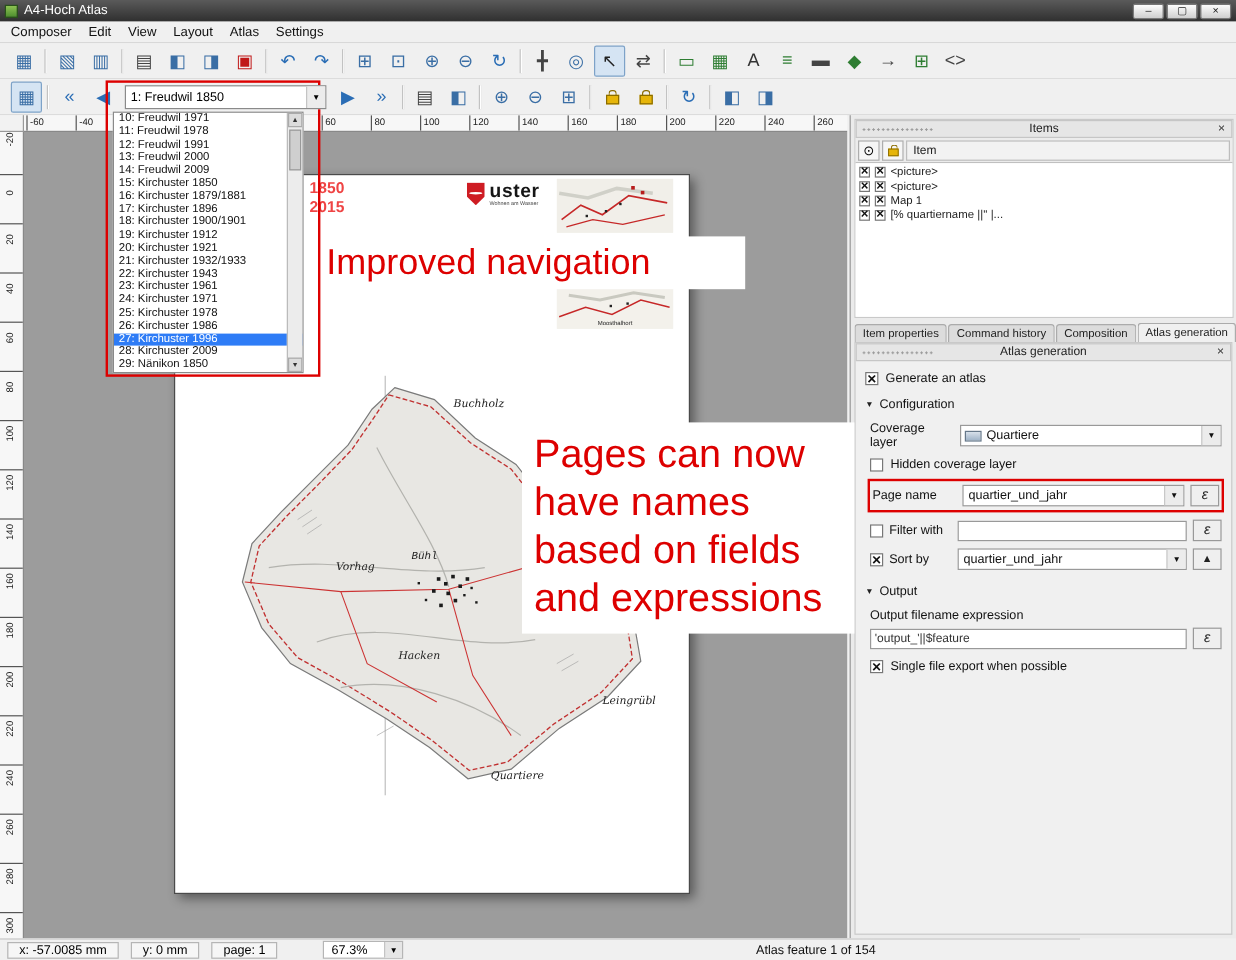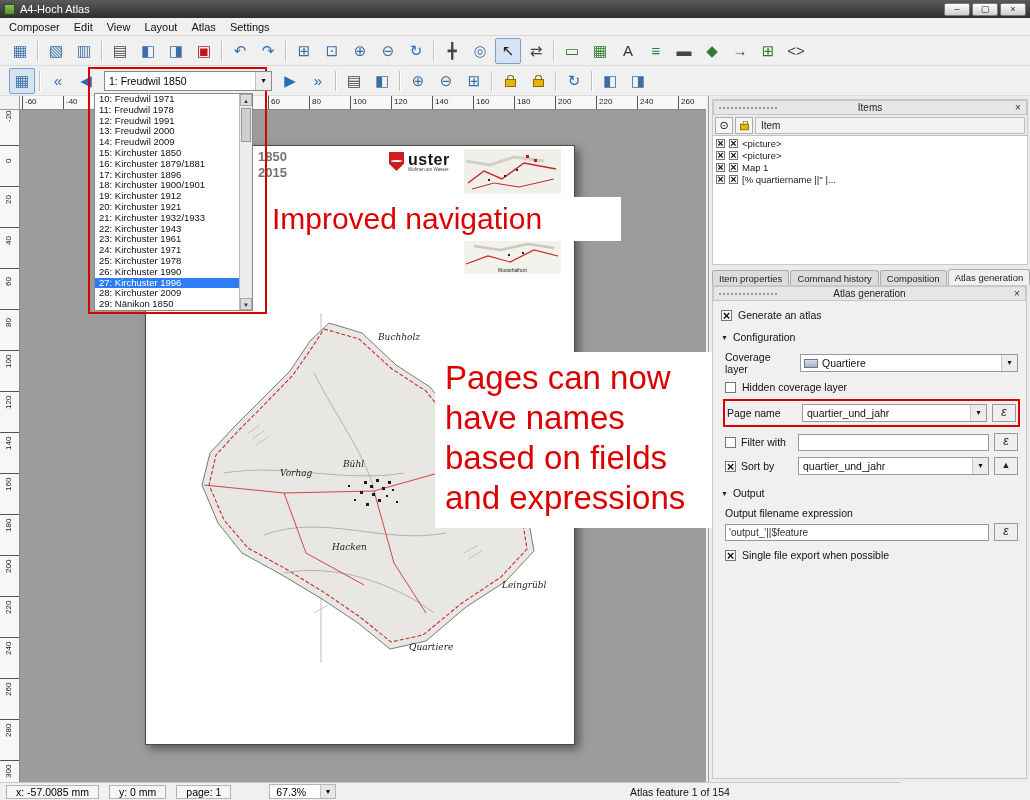--- a/index.html
+++ b/index.html
@@ -57,35 +57,35 @@
     border-right:1px solid #888; overflow:hidden; }
   .vruler-inner { position:absolute; left:0; top:-6px; width:20px; }
   .vcell { height:41px; position:relative; border-top:1px solid #555; }
   .vcell span { position:absolute; top:17px; left:4px; font-size:8px; color:#222; white-space:nowrap;
     transform:rotate(-90deg); transform-origin:left top; display:block; }
   .canvas { position:absolute; left:20px; top:110px; width:686px; height:672px; background:#9c9c9c; }
 
   
   .page { position:absolute; left:145px; top:145px; width:430px; height:600px; background:#fff;
     border:1px solid #4a4a4a; box-shadow:4px 4px 9px rgba(0,0,0,.45); z-index:3; }
-  .years { position:absolute; left:112px; top:3px; font-size:13px; font-weight:bold; color:#737373; line-height:16px; }
+  .years { position:absolute; left:112px; top:3px; font-size:13px; font-weight:bold; color:#ef4444; line-height:16px; }
   .logo { position:absolute; left:243px; top:6px; display:flex; align-items:flex-start; }
   .shield { width:15px; height:19px; background:#ce1c23; position:relative; flex:none;
     clip-path:polygon(0 0,100% 0,100% 62%,50% 100%,0 62%); }
   .shield i { position:absolute; left:2px; top:8px; width:11px; height:2px; background:#fff; border-radius:50%; }
   .logo-txt { margin-left:4px; }
   .logo-name { font-size:16px; font-weight:bold; color:#161616; line-height:15px; letter-spacing:.5px; }
   .logo-sub { font-size:4.5px; color:#444; }
   .thumb { position:absolute; background:#f1efe9; overflow:hidden; }
   .thumb1 { left:318px; top:3px; width:97px; height:45px; }
   .thumb2 { left:318px; top:92px; width:97px; height:36px; }
   .thumb-cap { position:absolute; left:0; right:0; bottom:1px; text-align:center; font-size:5px; color:#222; }
   .map-svg { position:absolute; left:18px; top:167px; width:400px; height:350px; z-index:4; }
   .ml { position:absolute; font:italic 9px "DejaVu Serif",serif; color:#1d1d1d; z-index:6; }
-  .ml0 { left:232px; top:186px; } .ml1 { left:134px; top:322px; } .ml2 { left:197px; top:313px; }
+  .ml0 { left:232px; top:186px; } .ml1 { left:134px; top:322px; } .ml2 { left:197px; top:313px;font-family:Liberation Mono, monospace; }
   .ml3 { left:186px; top:396px; } .ml4 { left:356px; top:434px; } .ml5 { left:263px; top:496px; }
 
   
   .ann-improved { position:absolute; left:193px; top:197px; width:428px; height:44px; background:#fff;
     z-index:12; color:#dd0000; font-size:30px; line-height:44px; text-align:center; white-space:nowrap; }
   .ann-pages { position:absolute; left:435px; top:352px; width:277px; background:#fff; z-index:12;
     color:#dd0000; font-size:33px; line-height:40px; padding:6px 0 10px 10px; white-space:pre-line; }
 
   
   .dd-list { position:absolute; left:94px; top:93px; width:159px; height:218px; background:#fff;
@@ -664,21 +664,21 @@
         <div class="dd-item">16: Kirchuster 1879/1881</div>
         <div class="dd-item">17: Kirchuster 1896</div>
         <div class="dd-item">18: Kirchuster 1900/1901</div>
         <div class="dd-item">19: Kirchuster 1912</div>
         <div class="dd-item">20: Kirchuster 1921</div>
         <div class="dd-item">21: Kirchuster 1932/1933</div>
         <div class="dd-item">22: Kirchuster 1943</div>
         <div class="dd-item">23: Kirchuster 1961</div>
         <div class="dd-item">24: Kirchuster 1971</div>
         <div class="dd-item">25: Kirchuster 1978</div>
-        <div class="dd-item">26: Kirchuster 1990</div>
+        <div class="dd-item">26: Kirchuster 1986</div>
         <div class="dd-item selected">27: Kirchuster 1996</div>
         <div class="dd-item">28: Kirchuster 2009</div>
         <div class="dd-item">29: Nänikon 1850</div>
       </div>
     <div class="dd-scroll">
       <div class="sb-arrow sb-up">▲</div>
       <div class="sb-thumb"></div>
       <div class="sb-arrow sb-down">▼</div>
     </div>
   </div>

